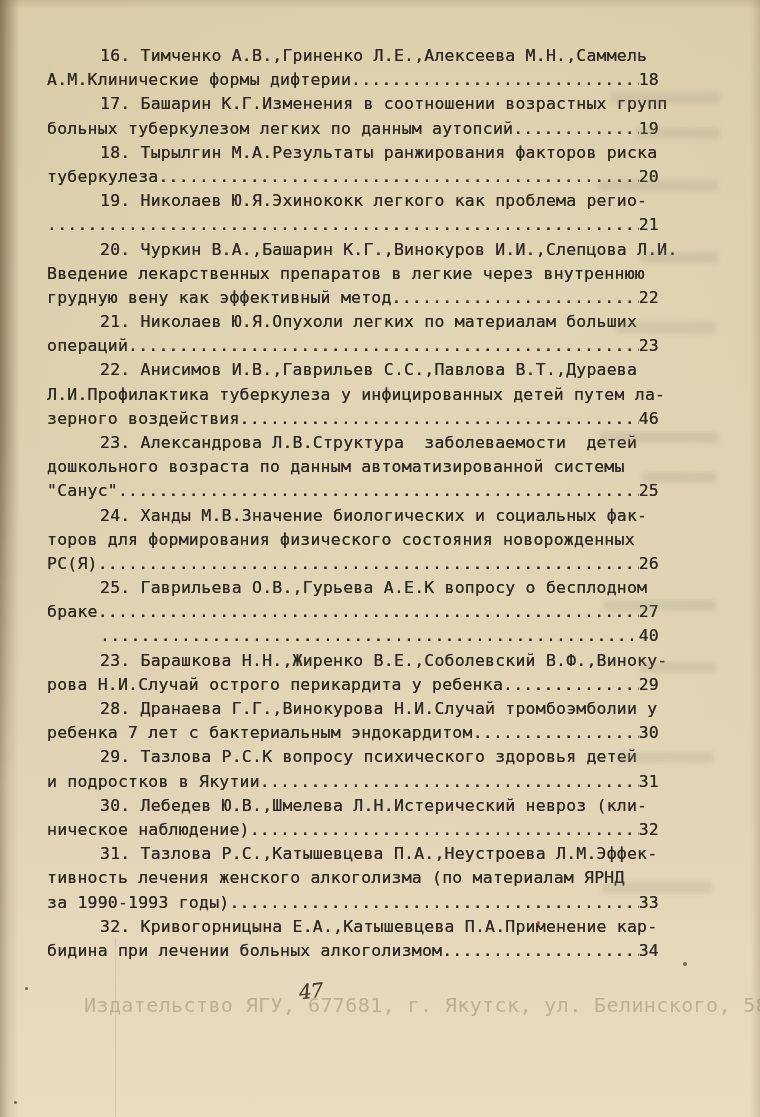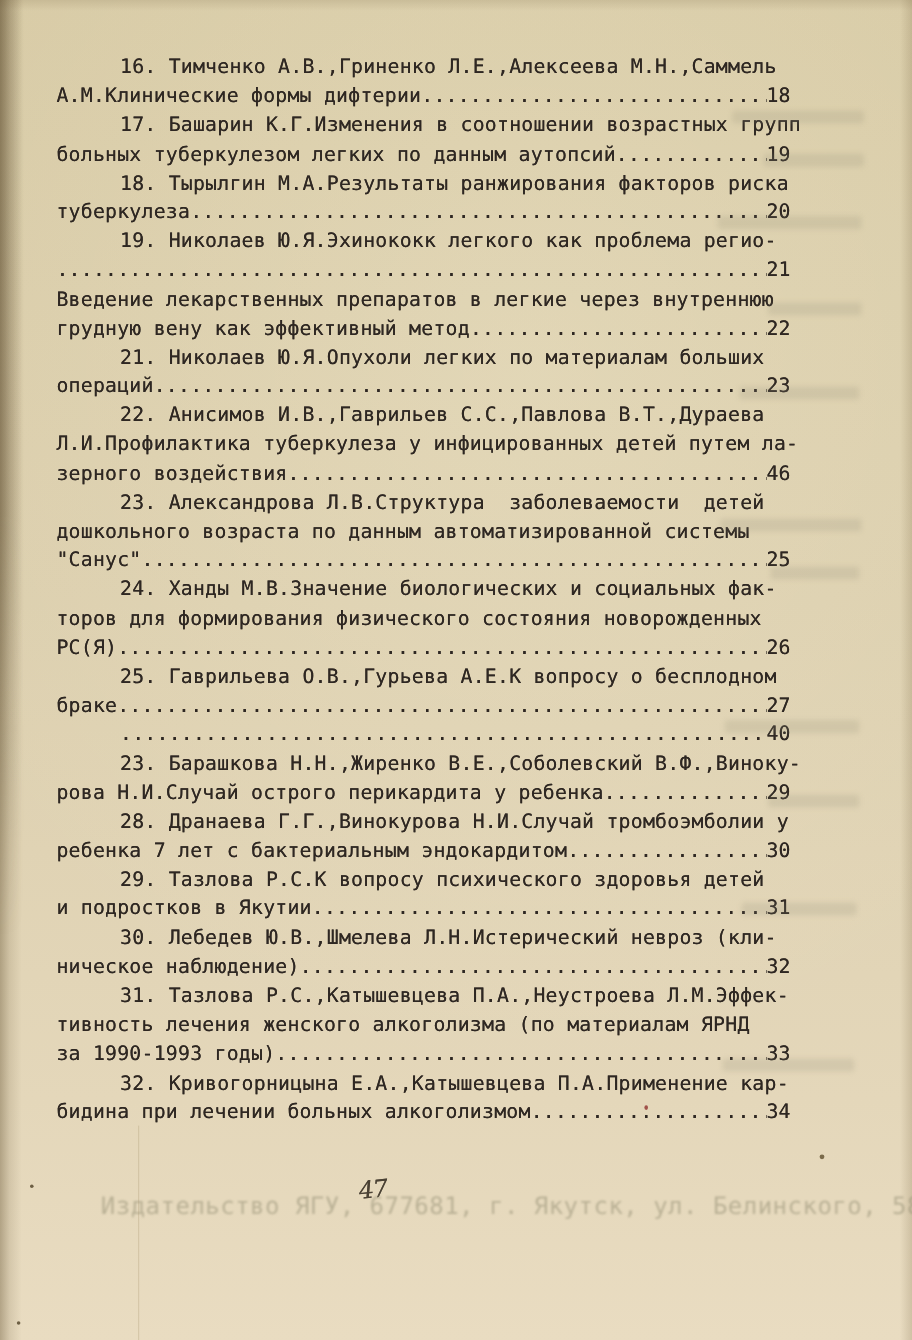--- a/index.html
+++ b/index.html
@@ -75,20 +75,21 @@
       </div>
       <div class="entry">
         <div class="line indent">18. Тырылгин М.А.Результаты ранжирования факторов риска</div>
         <div class="line end"><span class="txt">туберкулеза</span><span class="dots">..........................................................................................</span><span class="pageno">20</span></div>
       </div>
       <div class="entry">
         <div class="line indent">19. Николаев Ю.Я.Эхинококк легкого как проблема регио-</div>
         <div class="line end"><span class="dots">..........................................................................................</span><span class="pageno">21</span></div>
       </div>
       <div class="entry">
+        <div class="line indent">20. Чуркин В.А.,Башарин К.Г.,Винокуров И.И.,Слепцова Л.И.</div>
         <div class="line">Введение лекарственных препаратов в легкие через внутреннюю</div>
         <div class="line end"><span class="txt">грудную вену как эффективный метод</span><span class="dots">..........................................................................................</span><span class="pageno">22</span></div>
       </div>
       <div class="entry">
         <div class="line indent">21. Николаев Ю.Я.Опухоли легких по материалам больших</div>
         <div class="line end"><span class="txt">операций</span><span class="dots">..........................................................................................</span><span class="pageno">23</span></div>
       </div>
       <div class="entry">
         <div class="line indent">22. Анисимов И.В.,Гаврильев С.С.,Павлова В.Т.,Дураева</div>
         <div class="line">Л.И.Профилактика туберкулеза у инфицированных детей путем ла-</div>

